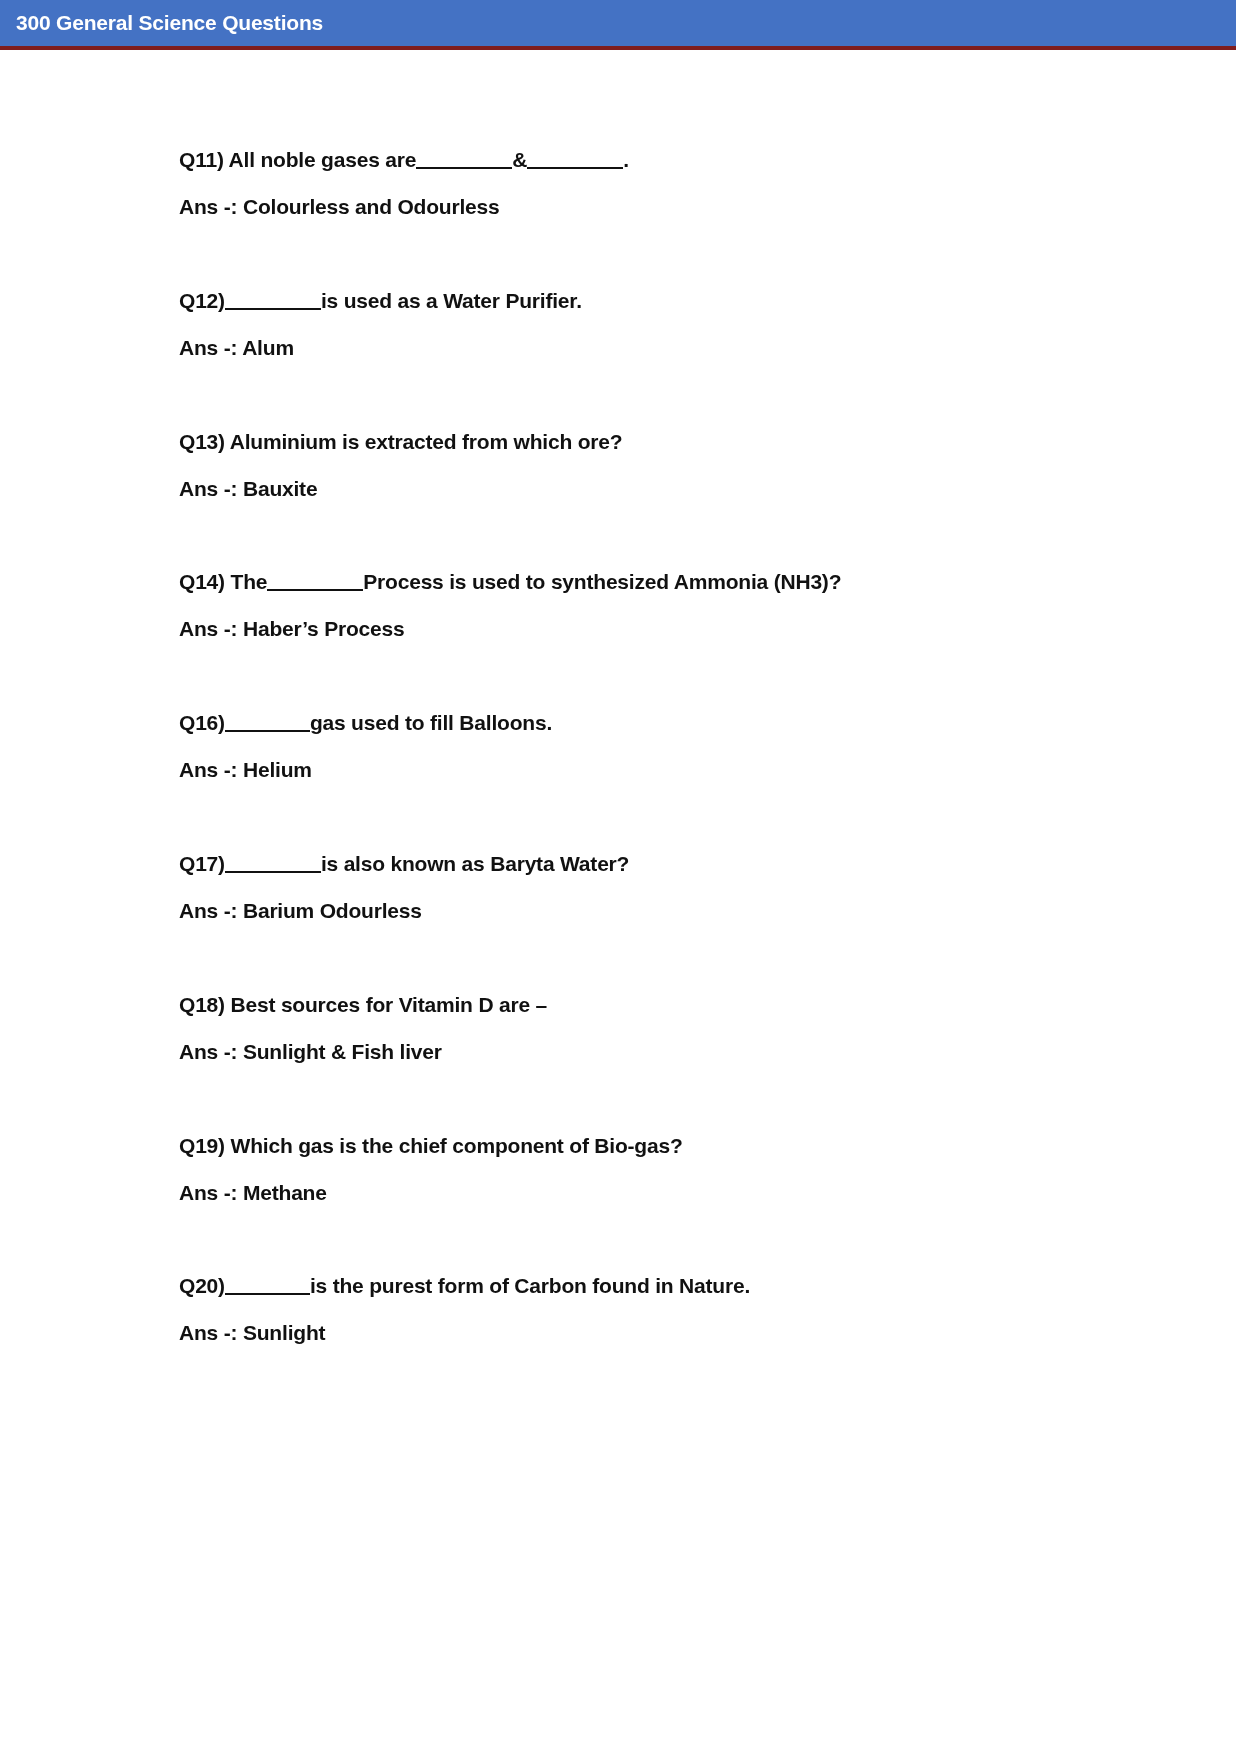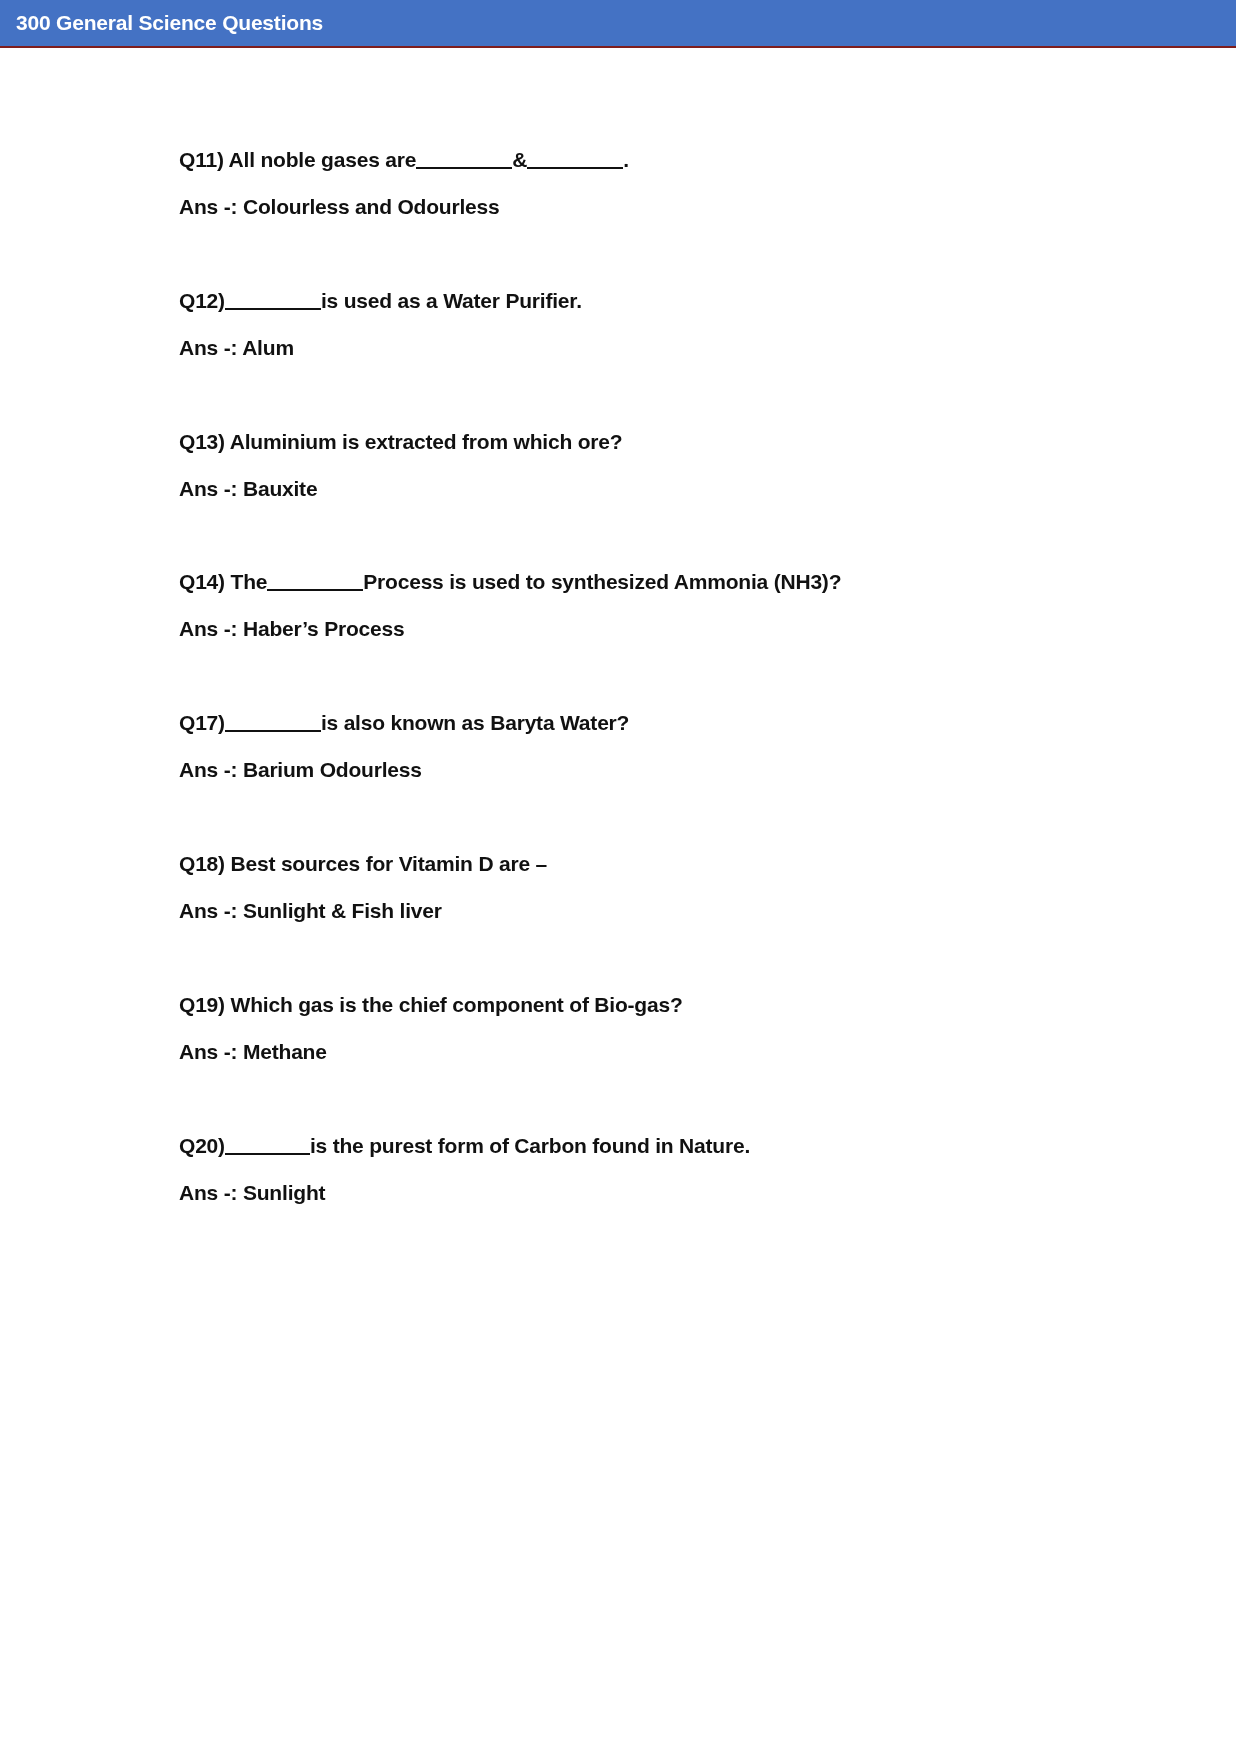--- a/index.html
+++ b/index.html
@@ -14,21 +14,21 @@
       overflow: hidden;
       font-family: "Liberation Sans", sans-serif;
     }
     .header-bar {
       position: absolute;
       left: 0;
       top: 0;
       width: 1236px;
       height: 46px;
       background: #4472c4;
-      border-bottom: 2px solid #7f1d1d;
+      border-bottom: 4px solid #7f1d1d;
     }
     .header-title {
       position: absolute;
       left: 16px;
       top: 11px;
       color: #ffffff;
       font-weight: bold;
       font-size: 21px;
       letter-spacing: -0.2px;
       white-space: nowrap;
@@ -88,20 +88,24 @@
     <div class="question"><span>Q13)</span><span> Aluminium is extracted from which ore?</span></div>
     <div class="answer"><span>Ans -:</span> <span>Bauxite</span></div>
   </div>
 
   <div class="qa-block">
     <div class="question"><span>Q14)</span><span> The</span><span class="blank w96"></span><span>Process is used to synthesized Ammonia (NH3)?</span></div>
     <div class="answer"><span>Ans -:</span> <span>Haber’s Process</span></div>
   </div>
 
 
+  <div class="qa-block">
+    <div class="question"><span>Q16)</span><span class="blank w85"></span><span>gas used to fill Balloons.</span></div>
+    <div class="answer"><span>Ans -:</span> <span>Helium</span></div>
+  </div>
 
   <div class="qa-block">
     <div class="question"><span>Q17)</span><span class="blank w96"></span><span>is also known as Baryta Water?</span></div>
     <div class="answer"><span>Ans -:</span> <span>Barium Odourless</span></div>
   </div>
 
   <div class="qa-block">
     <div class="question"><span>Q18)</span><span> Best sources for Vitamin D are –</span></div>
     <div class="answer"><span>Ans -:</span> <span>Sunlight &amp; Fish liver</span></div>
   </div>

